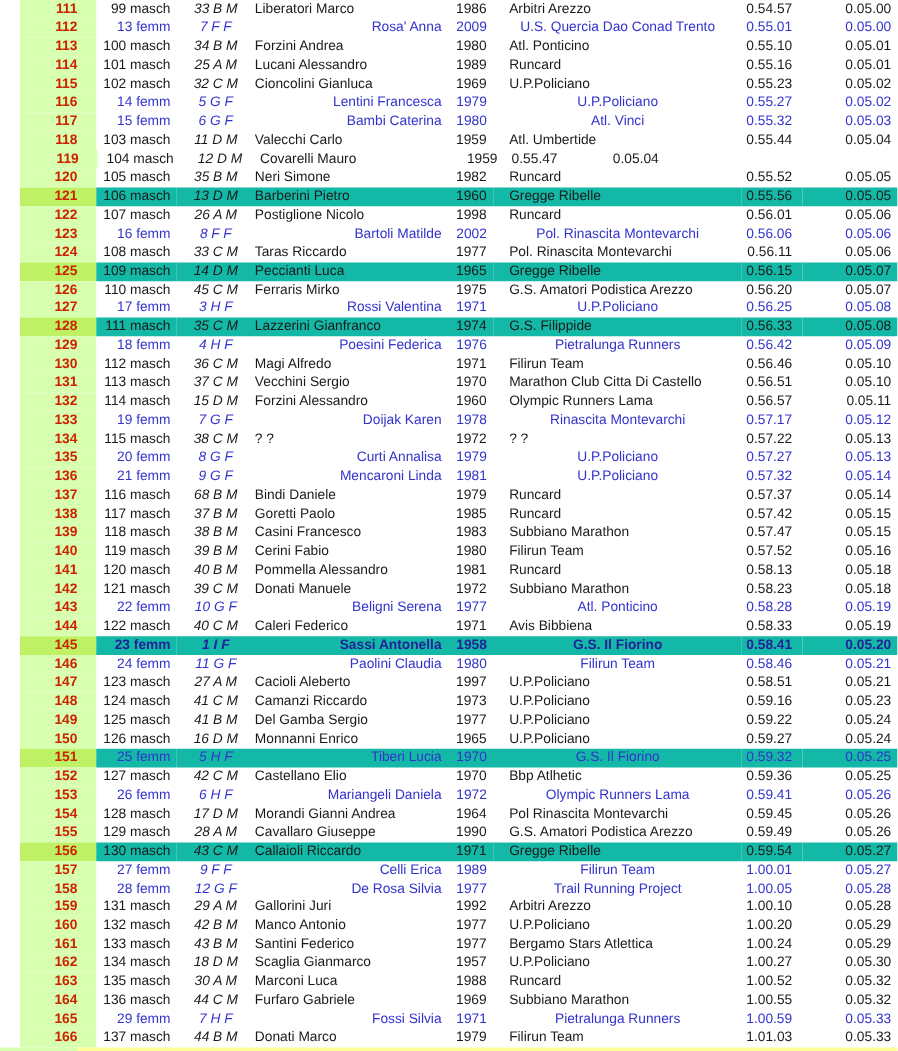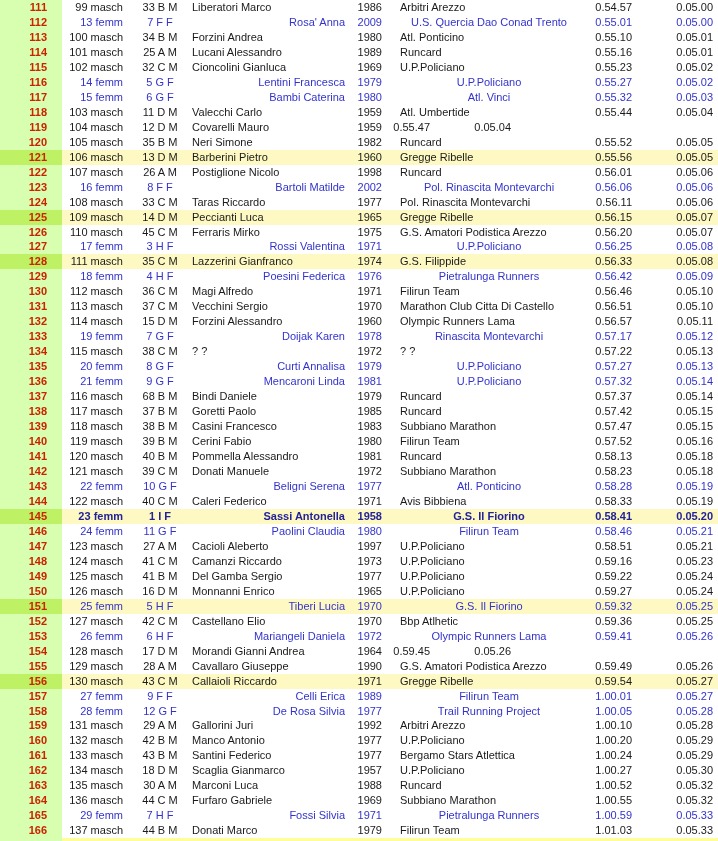--- a/index.html
+++ b/index.html
@@ -28,31 +28,32 @@
   .row.bold { font-weight: bold; }
   .row.femm.bold { color: #222299; }
   .cell { box-sizing: border-box; overflow: hidden; height: 100%; display: flex; align-items: center; }
   .c-pos {
     width: 62px;
     background: #d8ffb0;
     color: #cc2200;
     font-weight: bold;
     justify-content: flex-end;
     padding-right: 15px;
+    margin-left: 16px;
   }
   .c-entry { width: 66px; justify-content: flex-end; padding-right: 5px; }
-  .c-cat   { width: 64px; justify-content: center; }
+  .c-cat   { width: 64px; justify-content: center; font-style: italic; }
   .c-name  { width: 160px; justify-content: flex-start; }
   .c-year  { width: 36px; justify-content: flex-end; padding-right: 6px; }
   .c-team  { width: 202px; justify-content: flex-start; padding-left: 12px; }
   .c-time  { width: 50px; justify-content: flex-end; padding-right: 8px; }
   .c-gap   { width: 78px; justify-content: flex-end; padding-right: 5px; }
   .row.femm .c-name { justify-content: flex-end; padding-right: 7px; }
   .row.femm .c-team { justify-content: center; padding-left: 0; }
-  .row.hl .cell { background: #fef9c3; }
+  .row.hl .cell { background: #14b8a6; }
   .row.hl .c-pos { background: #bef264; }
   .strip-row { display: flex; height: 3px; flex: 0 0 3px; }
   .strip-pos { width: 62px; background: #d8ffb0; }
   .strip-body { flex: 1; background: #ffff99; }
 </style>
 </head>
 <body>
 
 <div class="results">
     <div class="row masch">
@@ -483,20 +484,21 @@
       <div class="cell c-team">Olympic Runners Lama</div>
       <div class="cell c-time">0.59.41</div>
       <div class="cell c-gap">0.05.26</div>
     </div>
     <div class="row masch">
       <div class="cell c-pos">154</div>
       <div class="cell c-entry">128 masch</div>
       <div class="cell c-cat">17 D M</div>
       <div class="cell c-name">Morandi Gianni Andrea</div>
       <div class="cell c-year">1964</div>
+      <div class="cell c-team">Pol Rinascita Montevarchi</div>
       <div class="cell c-time">0.59.45</div>
       <div class="cell c-gap">0.05.26</div>
     </div>
     <div class="row masch">
       <div class="cell c-pos">155</div>
       <div class="cell c-entry">129 masch</div>
       <div class="cell c-cat">28 A M</div>
       <div class="cell c-name">Cavallaro Giuseppe</div>
       <div class="cell c-year">1990</div>
       <div class="cell c-team">G.S. Amatori Podistica Arezzo</div>

